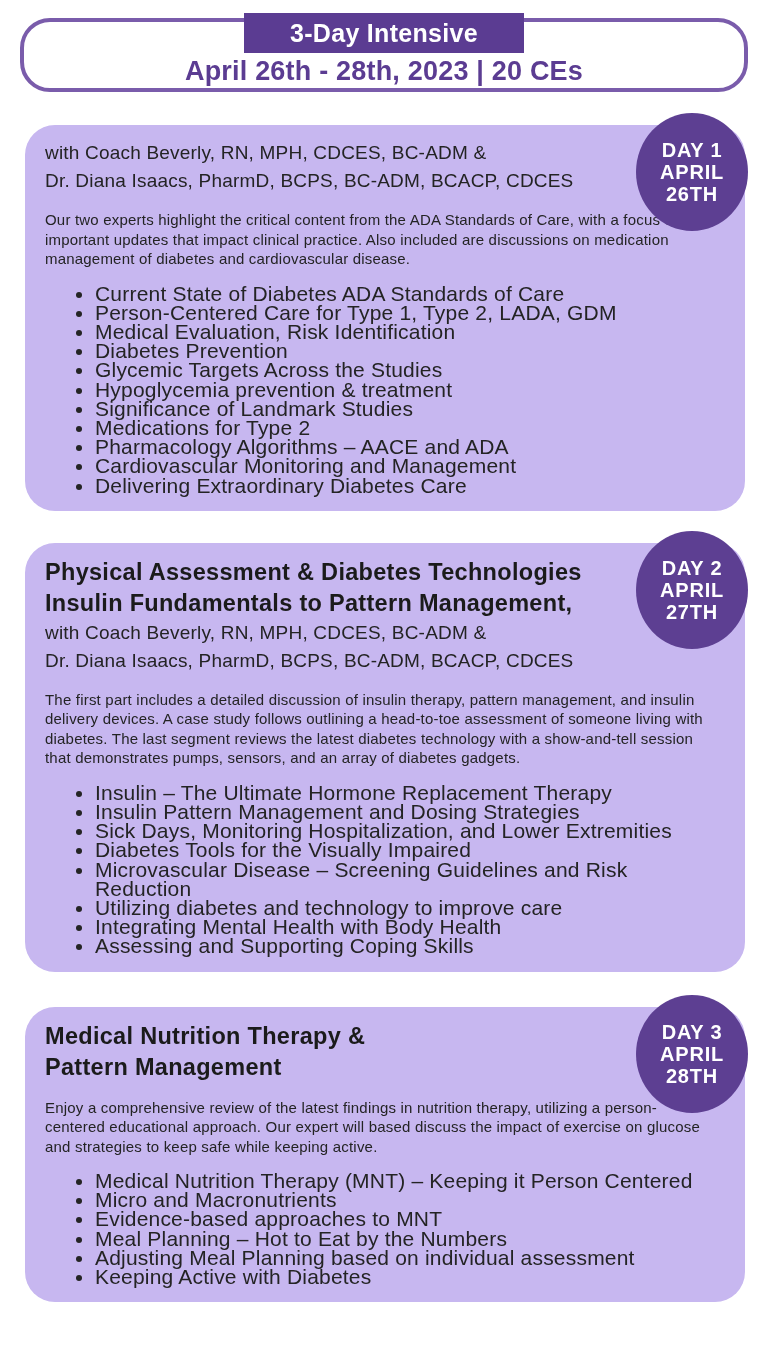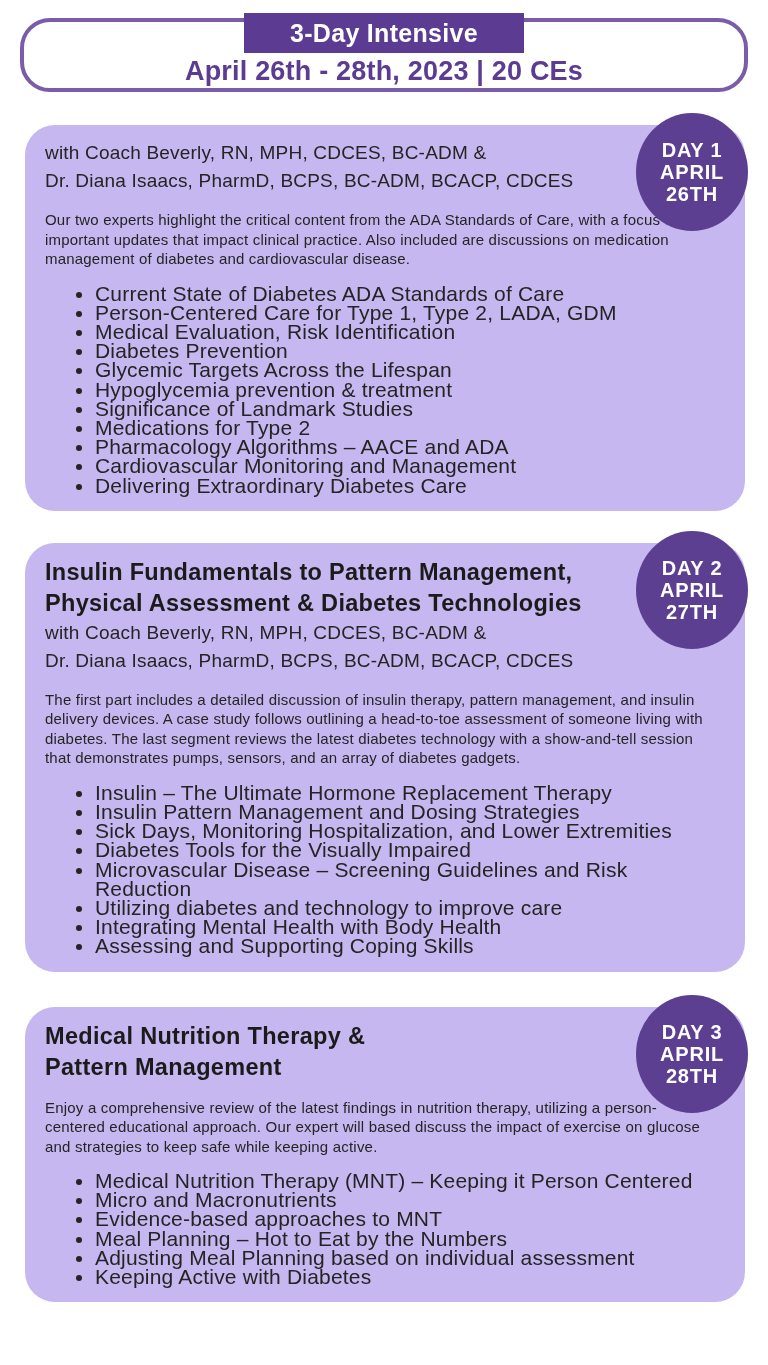--- a/index.html
+++ b/index.html
@@ -137,39 +137,39 @@
     <div class="card-presenters">
       <div>with Coach Beverly, RN, MPH, CDCES, BC-ADM &amp;</div>
       <div>Dr. Diana Isaacs, PharmD, BCPS, BC-ADM, BCACP, CDCES</div>
     </div>
     <div class="card-desc">Our two experts highlight the critical content from the ADA Standards of Care, with a focus on important updates that impact clinical practice. Also included are discussions on medication management of diabetes and cardiovascular disease.</div>
     <ul class="topic-list">
         <li>Current State of Diabetes ADA Standards of Care</li>
         <li>Person-Centered Care for Type 1, Type 2, LADA, GDM</li>
         <li>Medical Evaluation, Risk Identification</li>
         <li>Diabetes Prevention</li>
-        <li>Glycemic Targets Across the Lifespan</li>
+        <li>Glycemic Targets Across the Studies</li>
         <li>Hypoglycemia prevention &amp; treatment</li>
         <li>Significance of Landmark Studies</li>
         <li>Medications for Type 2</li>
         <li>Pharmacology Algorithms – AACE and ADA</li>
         <li>Cardiovascular Monitoring and Management</li>
         <li>Delivering Extraordinary Diabetes Care</li>
       </ul>
   </div>
 
   <div class="card second">
     <div class="day-badge">
       <span>DAY 2</span>
       <span>APRIL</span>
       <span>27TH</span>
     </div>
     <div class="card-title">
+      <div>Physical Assessment &amp; Diabetes Technologies</div>
       <div>Insulin Fundamentals to Pattern Management,</div>
-      <div>Physical Assessment &amp; Diabetes Technologies</div>
     </div>
     <div class="card-presenters">
       <div>with Coach Beverly, RN, MPH, CDCES, BC-ADM &amp;</div>
       <div>Dr. Diana Isaacs, PharmD, BCPS, BC-ADM, BCACP, CDCES</div>
     </div>
     <div class="card-desc">The first part includes a detailed discussion of insulin therapy, pattern management, and insulin delivery devices. A case study follows outlining a head-to-toe assessment of someone living with diabetes. The last segment reviews the latest diabetes technology with a show-and-tell session that demonstrates pumps, sensors, and an array of diabetes gadgets.</div>
     <ul class="topic-list">
         <li>Insulin – The Ultimate Hormone Replacement Therapy</li>
         <li>Insulin Pattern Management and Dosing Strategies</li>
         <li>Sick Days, Monitoring Hospitalization, and Lower Extremities</li>

